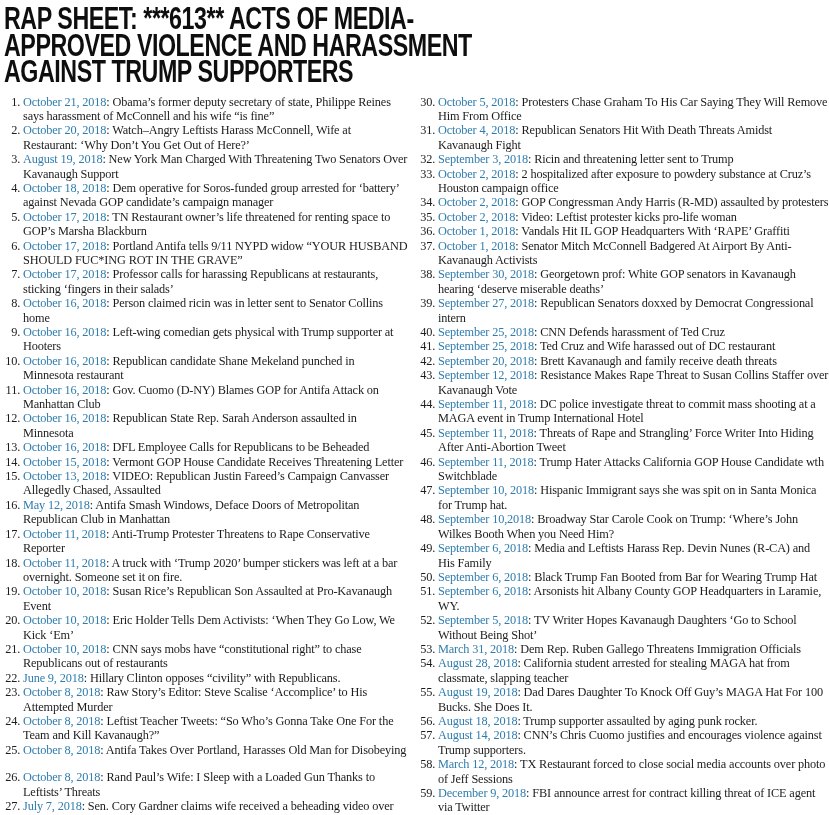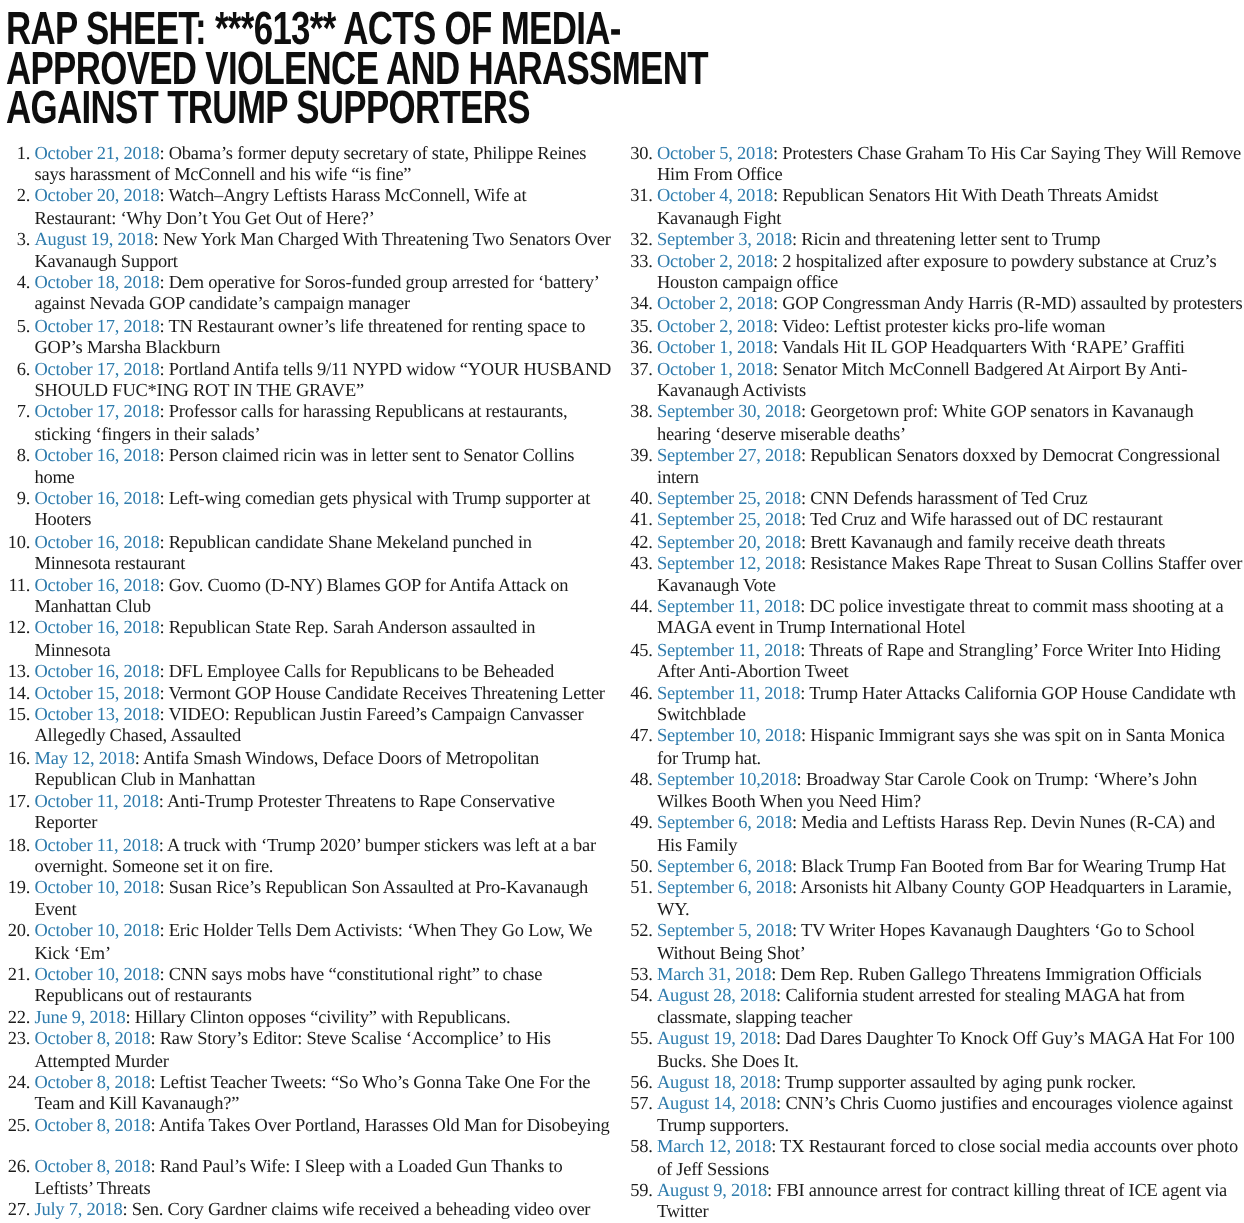--- a/index.html
+++ b/index.html
@@ -139,16 +139,16 @@
         <li value="49"><a class="date-link">September 6, 2018</a>: Media and Leftists Harass Rep. Devin Nunes (R-CA) and His Family</li>
         <li value="50"><a class="date-link">September 6, 2018</a>: Black Trump Fan Booted from Bar for Wearing Trump Hat</li>
         <li value="51"><a class="date-link">September 6, 2018</a>: Arsonists hit Albany County GOP Headquarters in Laramie, WY.</li>
         <li value="52"><a class="date-link">September 5, 2018</a>: TV Writer Hopes Kavanaugh Daughters ‘Go to School Without Being Shot’</li>
         <li value="53"><a class="date-link">March 31, 2018</a>: Dem Rep. Ruben Gallego Threatens Immigration Officials</li>
         <li value="54"><a class="date-link">August 28, 2018</a>: California student arrested for stealing MAGA hat from classmate, slapping teacher</li>
         <li value="55"><a class="date-link">August 19, 2018</a>: Dad Dares Daughter To Knock Off Guy’s MAGA Hat For 100 Bucks. She Does It.</li>
         <li value="56"><a class="date-link">August 18, 2018</a>: Trump supporter assaulted by aging punk rocker.</li>
         <li value="57"><a class="date-link">August 14, 2018</a>: CNN’s Chris Cuomo justifies and encourages violence against Trump supporters.</li>
         <li value="58"><a class="date-link">March 12, 2018</a>: TX Restaurant forced to close social media accounts over photo of Jeff Sessions</li>
-        <li value="59"><a class="date-link">August 9, 2018</a>: FBI announce arrest for contract killing threat of ICE agent via Twitter</li>
+        <li value="59"><a class="date-link">December 9, 2018</a>: FBI announce arrest for contract killing threat of ICE agent via Twitter</li>
       </ol>
   </section>
 </main>
 
 </body></html>

